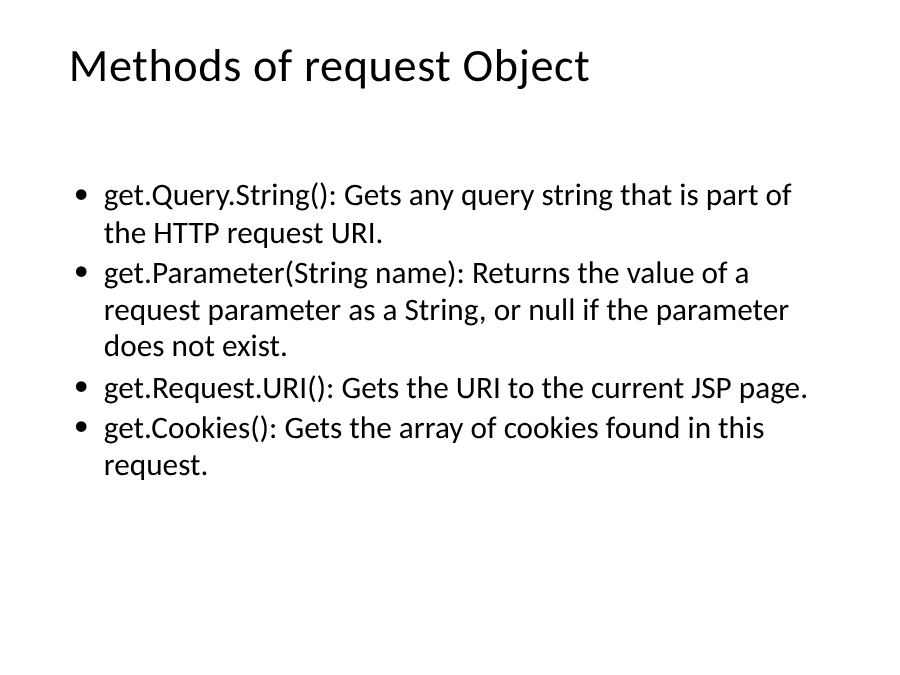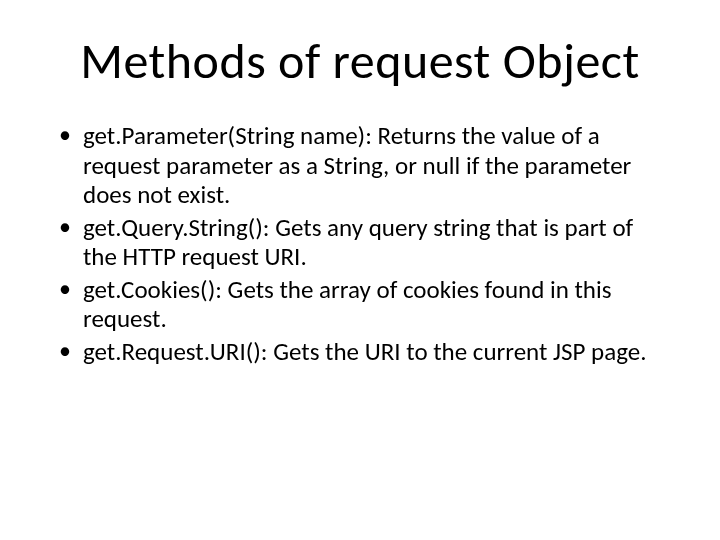--- a/index.html
+++ b/index.html
@@ -9,24 +9,24 @@
     }
     body {
       width: 720px;
       height: 540px;
       background: #ffffff;
       font-family: Calibri, Arial, sans-serif;
       color: #000000;
       padding: 30px 55px 40px 55px;
     }
     .title {
-      font-size: 50px;
+      font-size: 37px;
       font-weight: 400;
-      text-align: center;
-      margin-bottom: 30px;
+      text-align: left;
+      margin-bottom: 66px;
       letter-spacing: 0.5px;
     }
     .bullet-list {
       list-style: none;
     }
     .bullet-list li {
       font-size: 25px;
       line-height: 1.18;
       margin-bottom: 3px;
       padding-left: 28px;
@@ -39,17 +39,17 @@
       top: 0;
       font-size: 24px;
     }
   </style>
 </head>
 <body>
 
 <h1 class="title">Methods of request Object</h1>
 
 <ul class="bullet-list">
+  <li>get.Query.String(): Gets any query string that is part of the HTTP request URI.</li>
   <li> get.Parameter(String name): Returns the value of a request parameter as a String, or null if the parameter does not exist.</li>
-  <li>get.Query.String(): Gets any query string that is part of the HTTP request URI.</li>
+  <li>get.Request.URI(): Gets the URI to the current JSP page.</li>
   <li>get.Cookies(): Gets the array of cookies found in this request.</li>
-  <li>get.Request.URI(): Gets the URI to the current JSP page.</li>
 </ul>
 
 </body></html>

